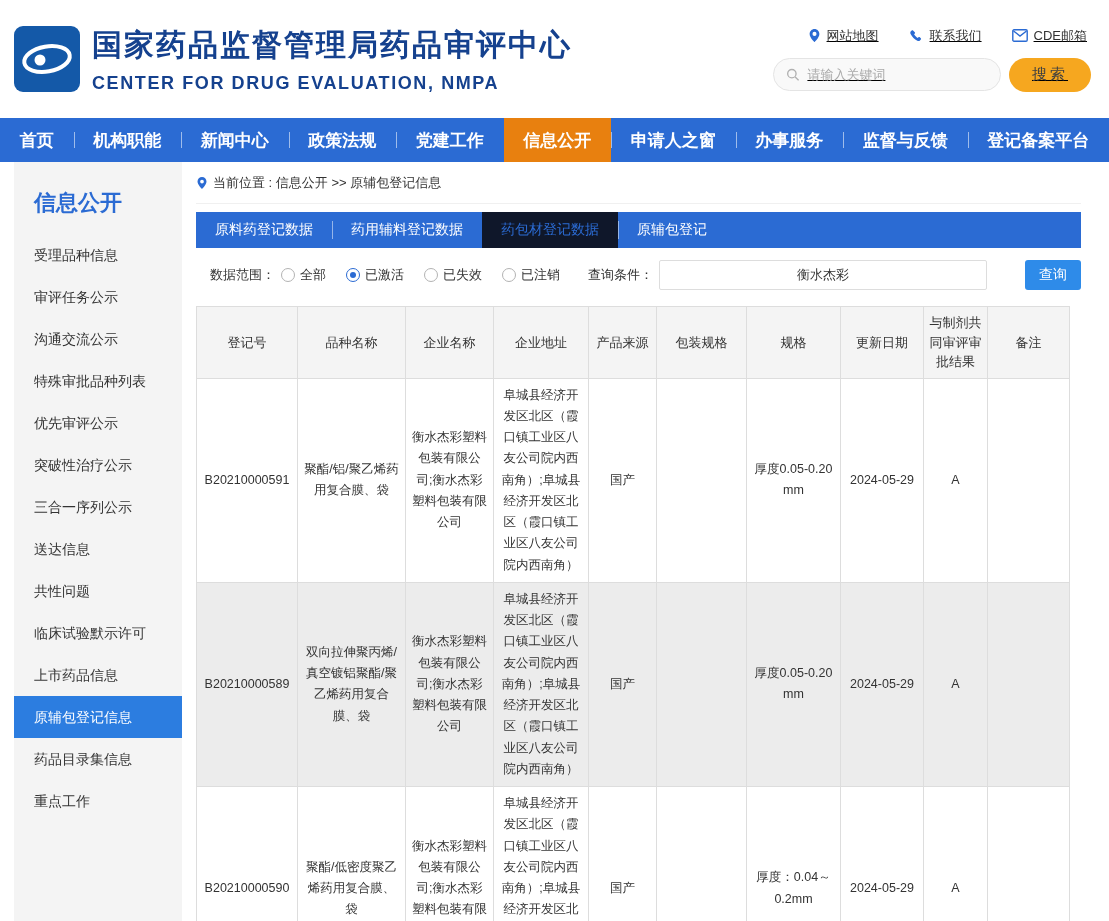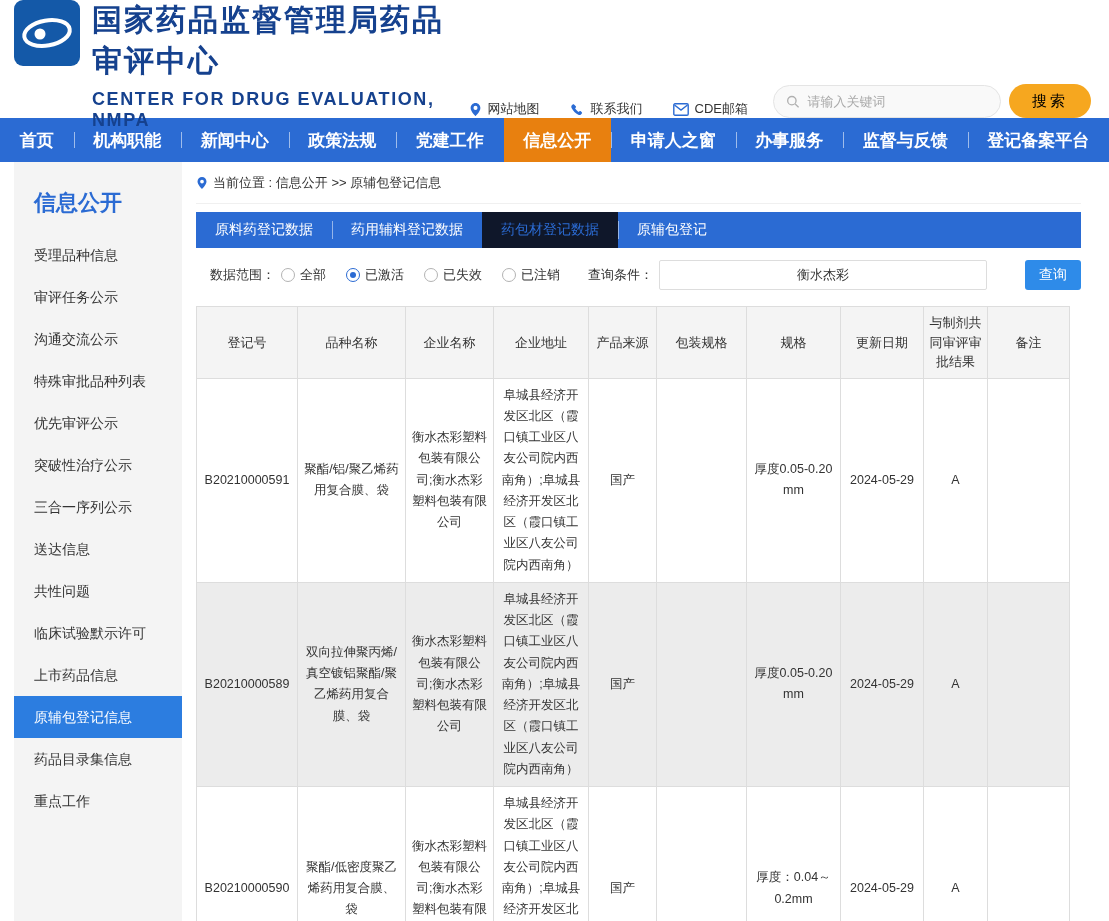--- a/index.html
+++ b/index.html
@@ -1,32 +1,32 @@
 <!DOCTYPE html>
 <html><head>
 <meta charset="utf-8">
 <style>
   * { margin:0; padding:0; box-sizing:border-box; }
   html,body { background:#fff; }
   body { font-family:"Liberation Sans","DejaVu Sans",sans-serif; }
   .page { width:1109px; height:921px; background:#fff; overflow:hidden; position:relative; }
 
   
-  .header { height:118px; display:flex; padding:0 18px 0 14px; background:#fff; }
+  .header { height:118px; display:flex; align-items:center; padding:0 18px 0 14px; background:#fff; }
   .logo { width:66px; height:66px; margin-right:12px; flex-shrink:0; }
   .titles h1 { font-size:30px; color:#15418e; letter-spacing:2px; font-weight:bold; }
   .titles .en { font-size:18px; font-weight:bold; color:#15418e; letter-spacing:1.6px; margin-top:7px; }
-  .header-right { margin-left:auto; display:flex; align-items:flex-end; gap:21px; }
+  .header-right { margin-left:auto; display:flex; flex-direction:column; align-items:flex-end; gap:13px;text-decoration:underline; }
   .quick-links { display:flex; gap:30px; font-size:13px; color:#333; align-items:center; padding-right:4px; }
   .quick-link { display:flex; align-items:center; gap:6px; cursor:pointer; white-space:nowrap; }
   .searchbar { display:flex; align-items:center; }
   .search-pill { width:228px; height:33px; border:1px solid #e4e4e4; background:#f9f9f9; border-radius:17px; display:flex; align-items:center; padding:0 12px; gap:8px; }
   .search-pill input { border:0; background:transparent; outline:none; font-size:13px; color:#333; width:100%; font-family:inherit; }
   .search-pill input::placeholder { color:#a9a9a9; }
-  .search-btn { width:82px; height:34px; margin-left:8px; background:#f6a71f; border:0; border-radius:17px; color:#000000; font-size:15px; cursor:pointer; font-family:inherit; letter-spacing:3px; }
+  .search-btn { width:82px; height:34px; margin-left:8px; background:#f6a71f; border:0; border-radius:17px; color:#404040; font-size:15px; cursor:pointer; font-family:inherit; letter-spacing:3px; }
 
   
   .topnav { height:44px; background:#2b6bd3; display:flex; align-items:stretch; }
   .topnav-item { flex:1 1 auto; display:flex; align-items:center; justify-content:center; color:#fff; font-size:17px; font-weight:bold; position:relative; cursor:pointer; white-space:nowrap; padding:0 10px; }
   .topnav-item:not(:first-child)::before { content:""; position:absolute; left:0; top:14px; bottom:14px; width:1px; background:rgba(255,255,255,.55); }
   .topnav-item.active { background:#e8800f; }
   .topnav-item.active::before { display:none; }
 
   
   .body-wrap { display:flex; padding:0 28px 0 14px; height:759px; background:#fff; }

